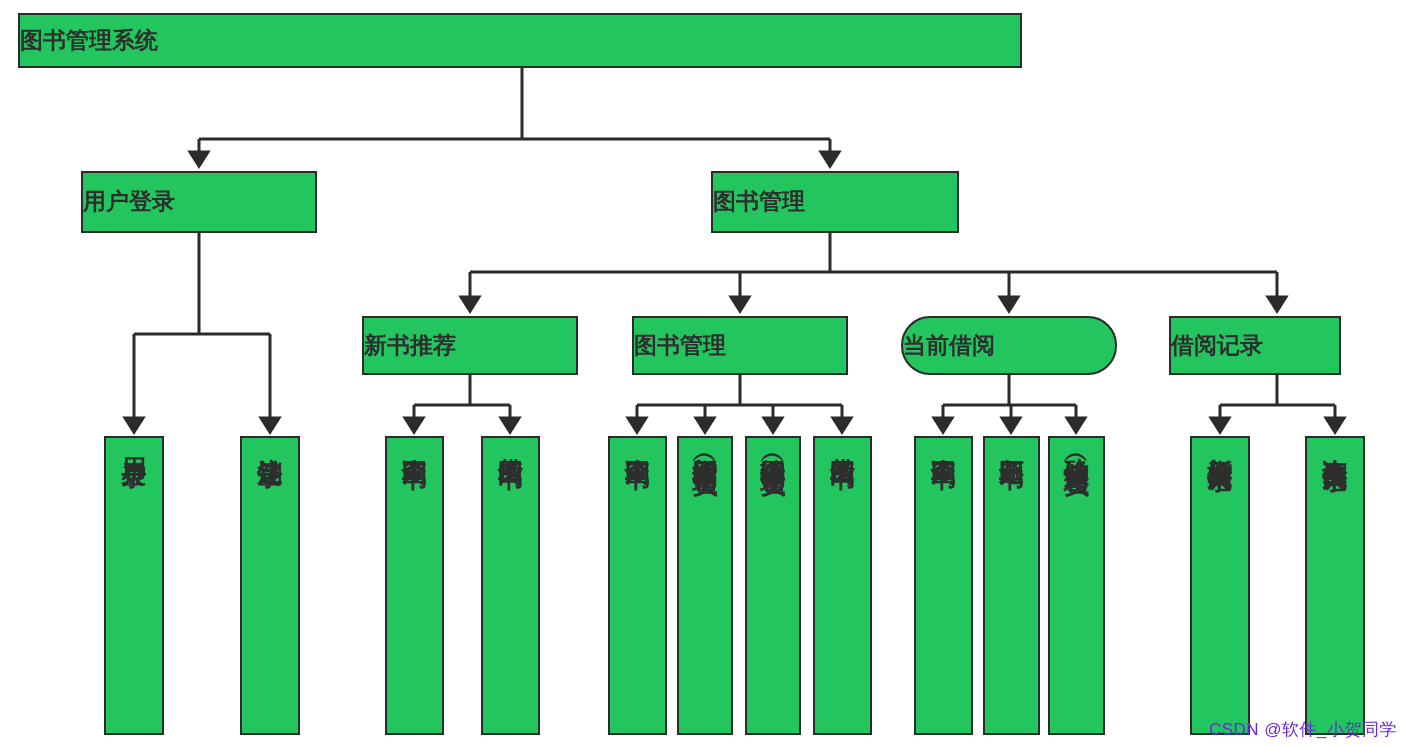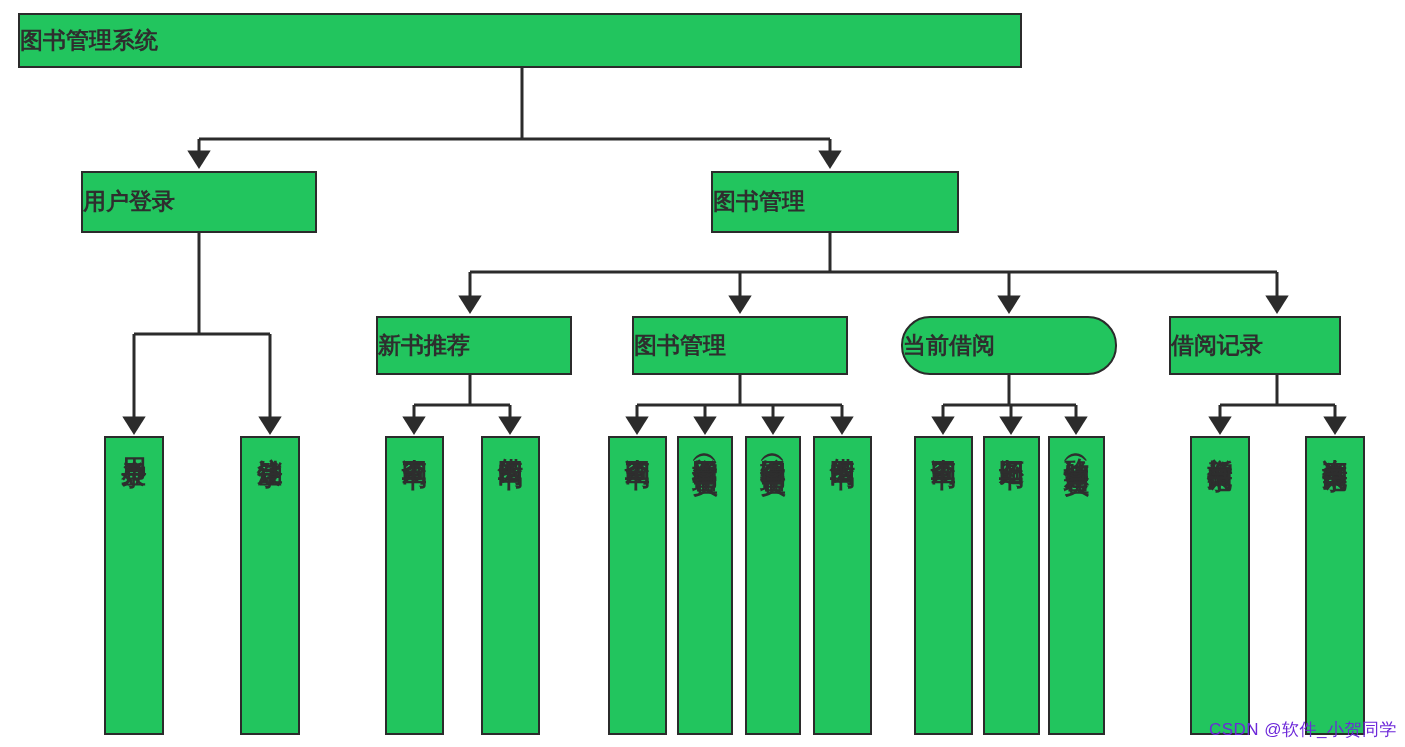--- a/index.html
+++ b/index.html
@@ -127,21 +127,21 @@
   </div>
 
   <div class="node h-node" style="left:81px; top:171px; width:236px; height:62px;">
     <span class="node-label">用户登录</span>
   </div>
 
   <div class="node h-node" style="left:711px; top:171px; width:248px; height:62px;">
     <span class="node-label">图书管理</span>
   </div>
 
-  <div class="node h-node" style="left:376px; top:316px; width:196px; height:59px;">
+  <div class="node h-node" style="left:362px; top:316px; width:216px; height:59px;">
     <span class="node-label">新书推荐</span>
   </div>
 
   <div class="node h-node" style="left:632px; top:316px; width:216px; height:59px;">
     <span class="node-label">图书管理</span>
   </div>
 
   <div class="node h-node" style="left:901px; top:316px; width:216px; height:59px;border-radius:29px;">
     <span class="node-label">当前借阅</span>
   </div>

